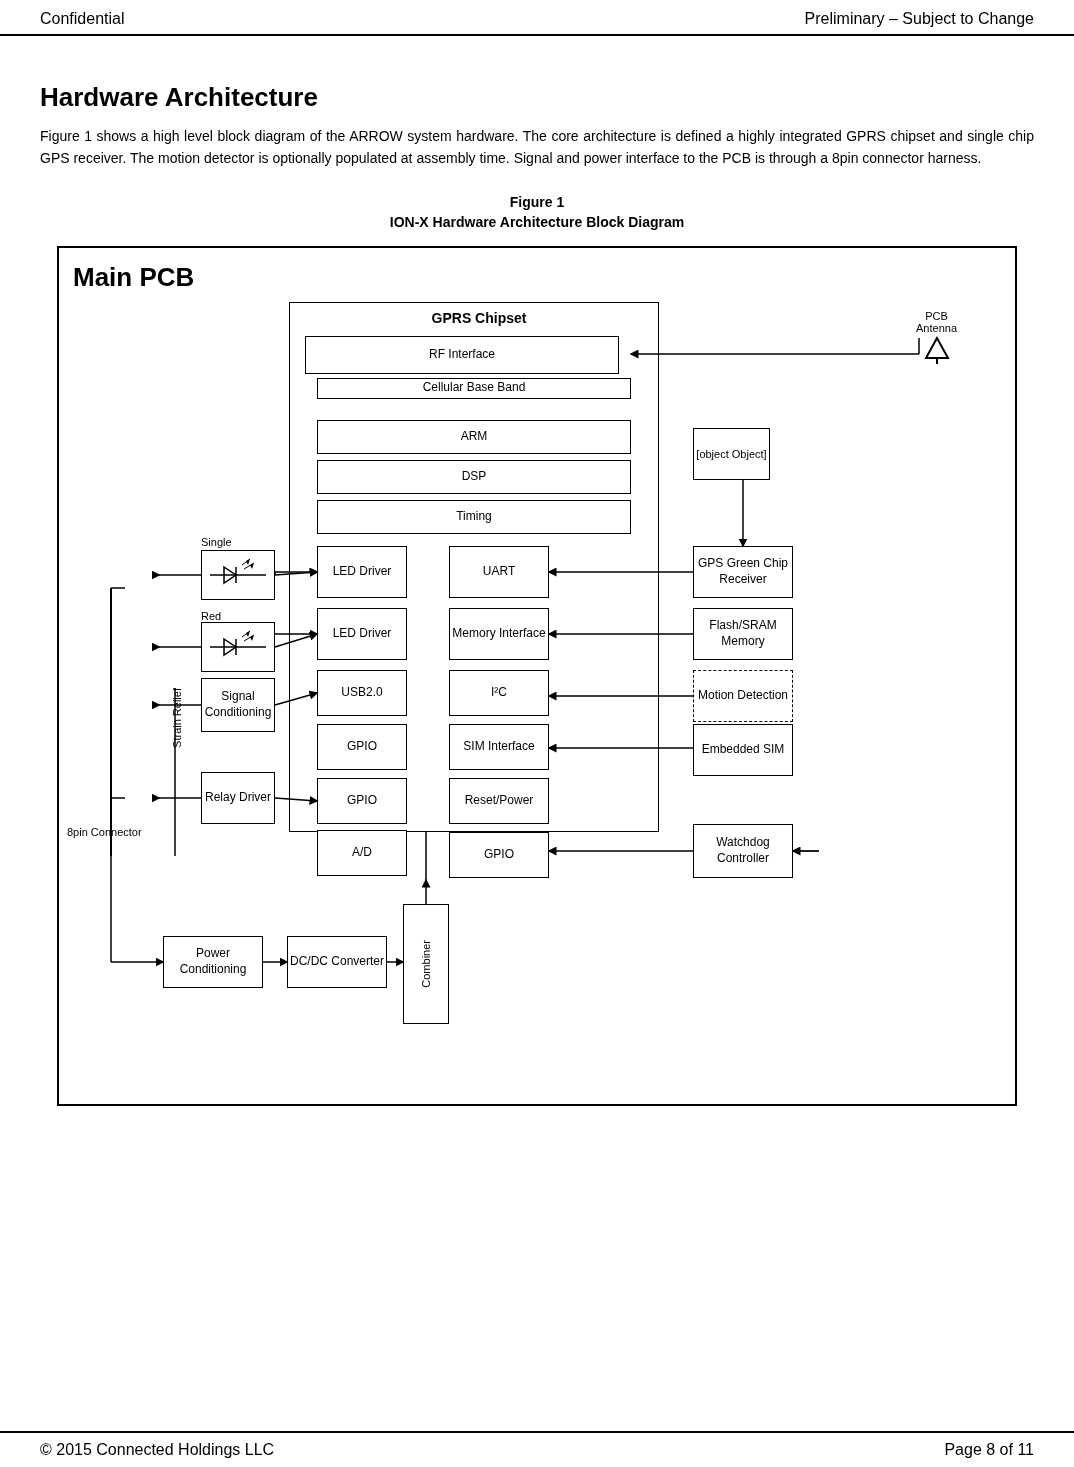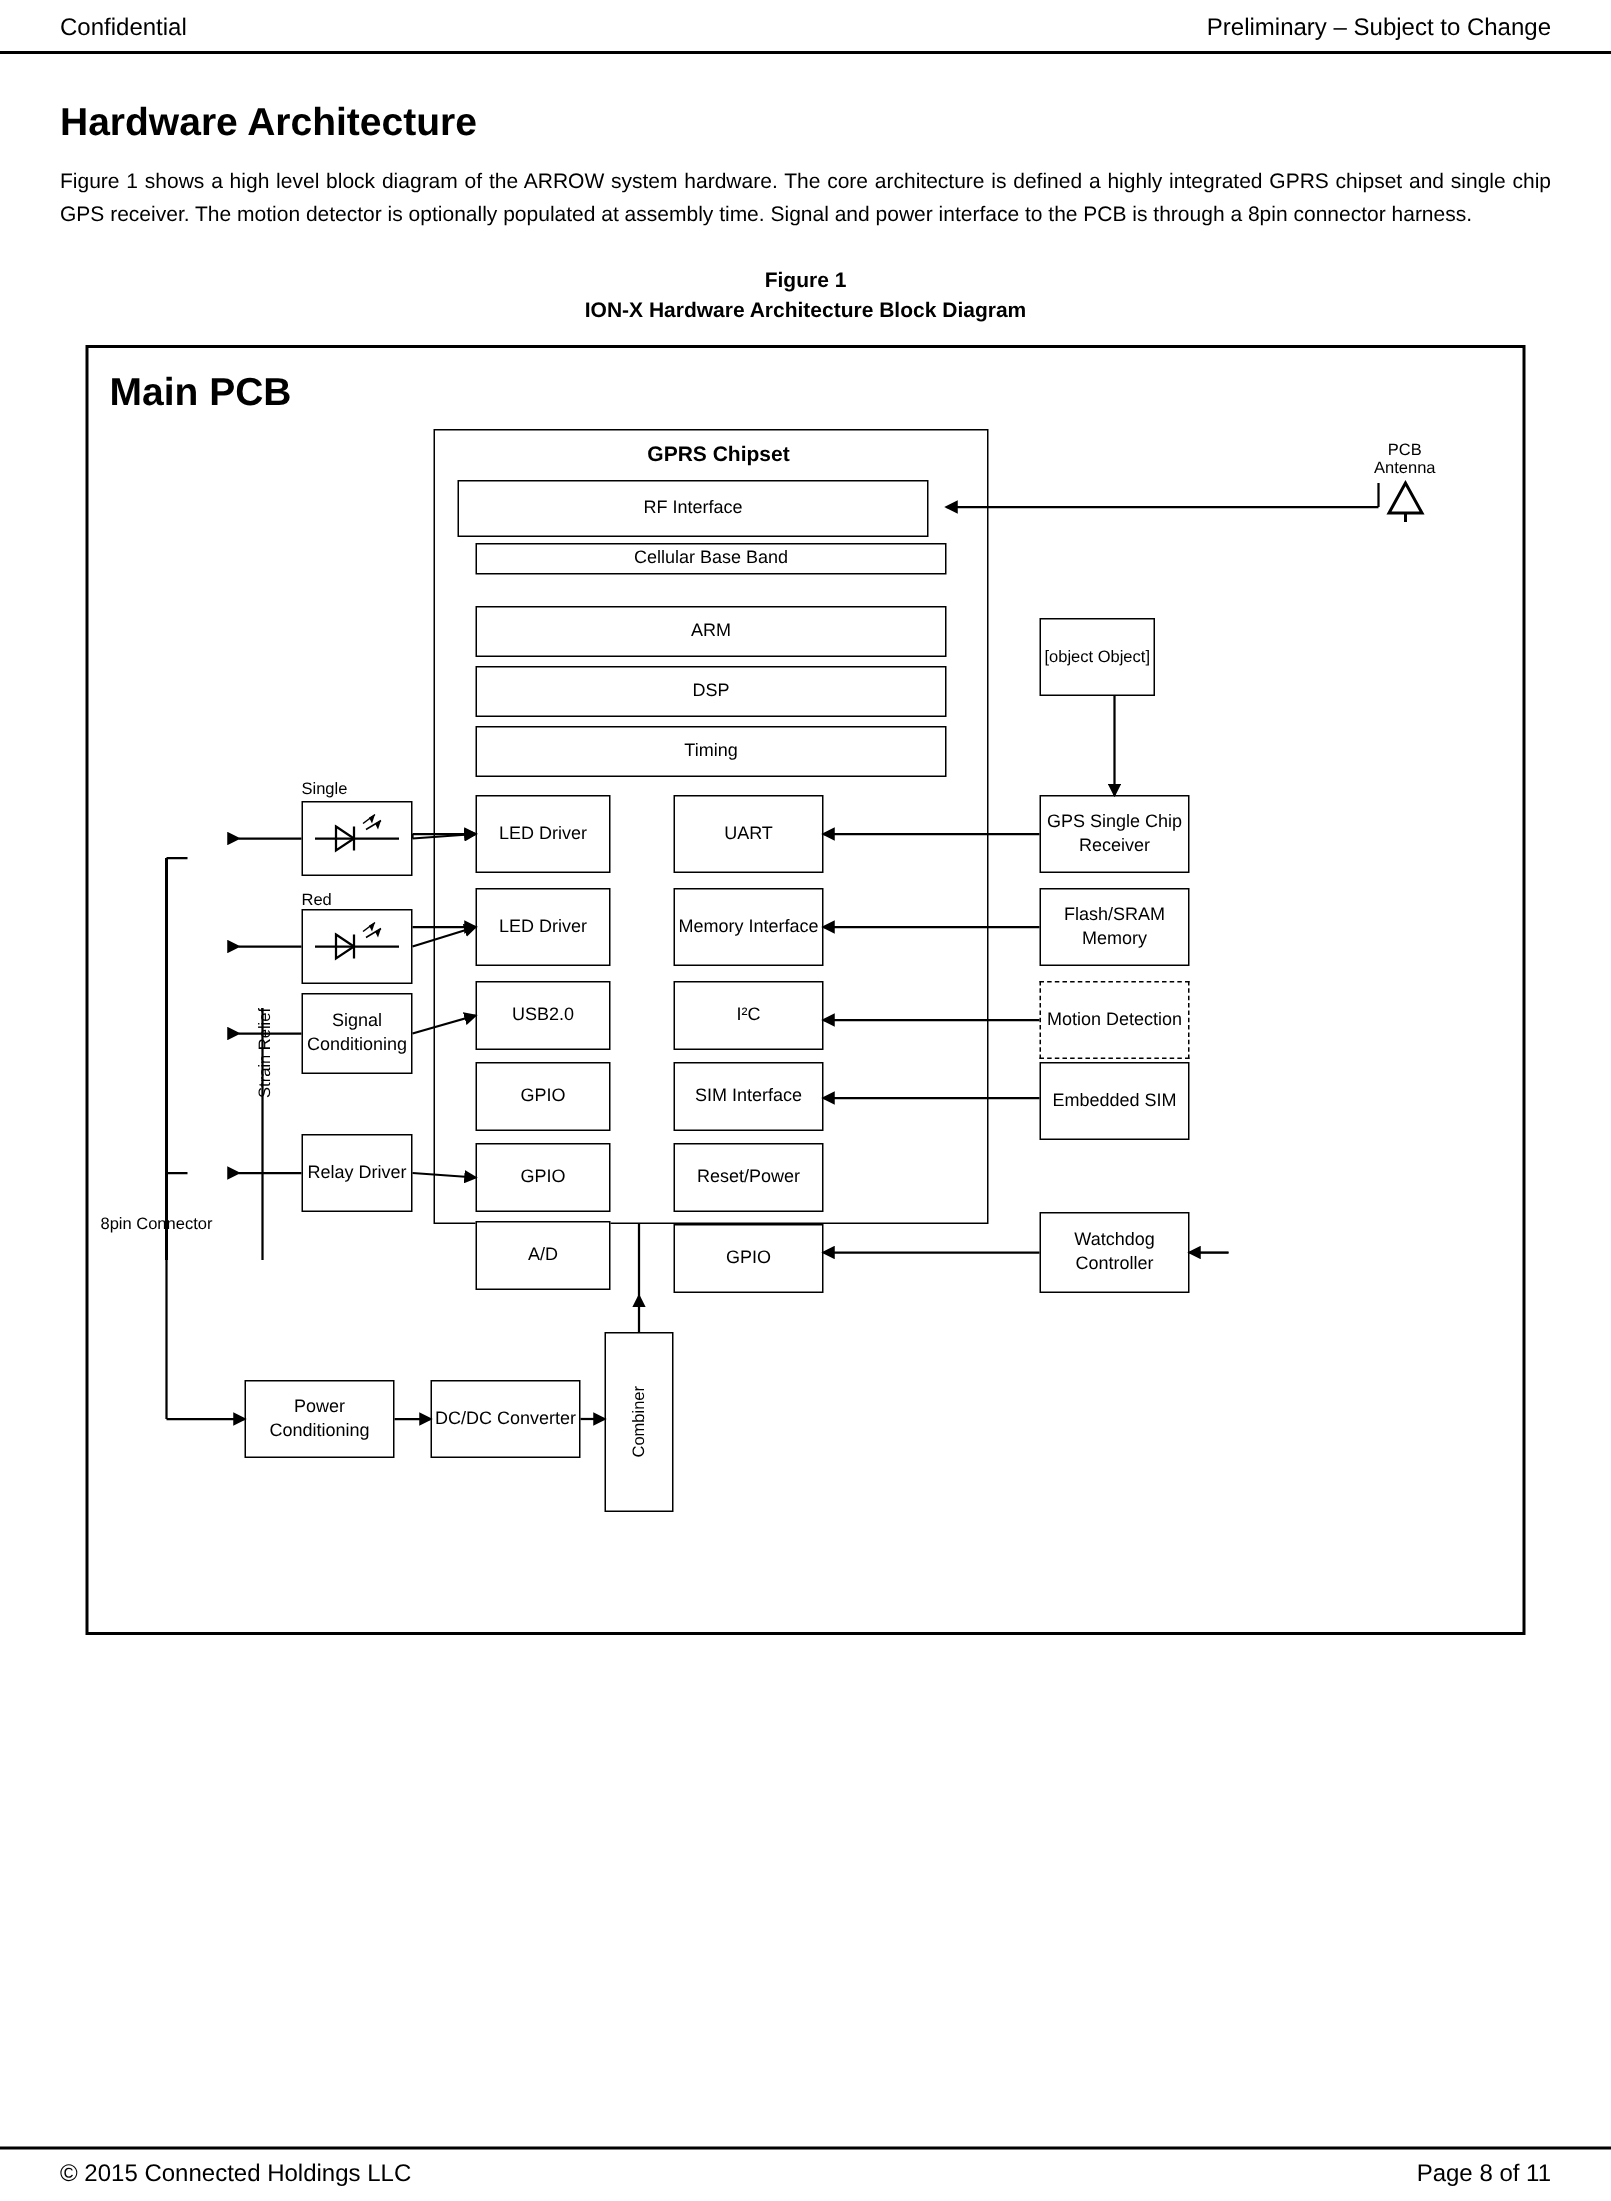--- a/index.html
+++ b/index.html
@@ -19,21 +19,21 @@
     .page-footer {
       display: flex;
       justify-content: space-between;
       padding: 8px 40px;
       border-top: 2px solid #000;
       position: absolute;
       bottom: 0;
       left: 0;
       right: 0;
     }
-    .main-content { padding: 30px 40px; }
+    .main-content { padding: 46px 40px; }
     h1.page-title { font-size: 26px; font-weight: bold; margin-bottom: 12px; }
     .intro-text { font-size: 14px; line-height: 1.6; text-align: justify; margin-bottom: 24px; }
     .figure-title { text-align: center; font-size: 14px; font-weight: bold; margin-bottom: 4px; }
     .figure-subtitle { text-align: center; font-size: 14px; font-weight: bold; margin-bottom: 16px; }
 
     
     .diagram-container {
       border: 2px solid #000;
       margin: 0 auto;
       position: relative;
@@ -239,21 +239,21 @@
         <line x1="28" y1="10" x2="28" y2="26" stroke="#000" stroke-width="1.5"></line>
         <line x1="34" y1="8" x2="42" y2="2" stroke="#000" stroke-width="1"></line>
         <polygon points="42,2 38,4 40,8" fill="#000"></polygon>
         <line x1="36" y1="12" x2="46" y2="6" stroke="#000" stroke-width="1"></line>
         <polygon points="46,6 42,8 44,12" fill="#000"></polygon>
         <line x1="28" y1="18" x2="58" y2="18" stroke="#000" stroke-width="1.5"></line>
       </svg>
     </div>
 
     <div class="block" style="left:634px;top:298px;width:100px;height:52px;">
-      <span>GPS Single
+      <span>GPS Green
 Chip Receiver</span>
     </div>
 
     <div class="block" style="left:634px;top:360px;width:100px;height:52px;">
       <span>Flash/SRAM
 Memory</span>
     </div>
 
     <div class="block dashed" style="left:634px;top:422px;width:100px;height:52px;">
       <span>Motion

